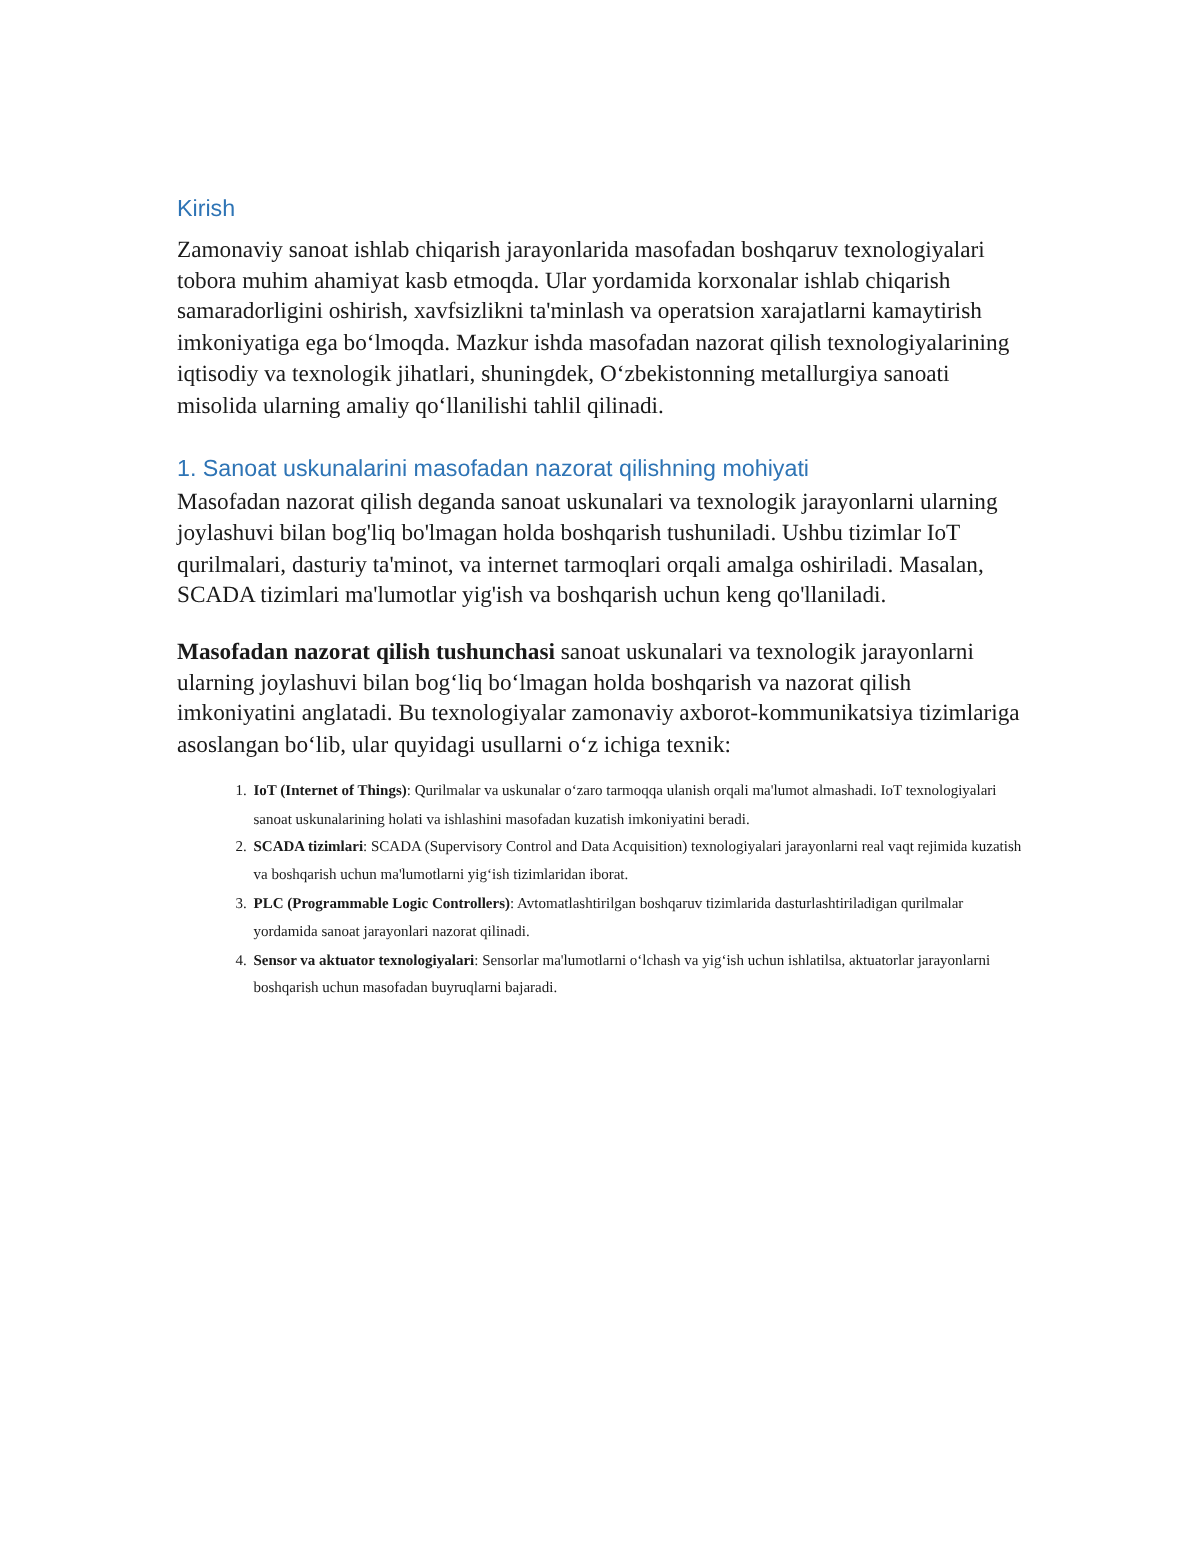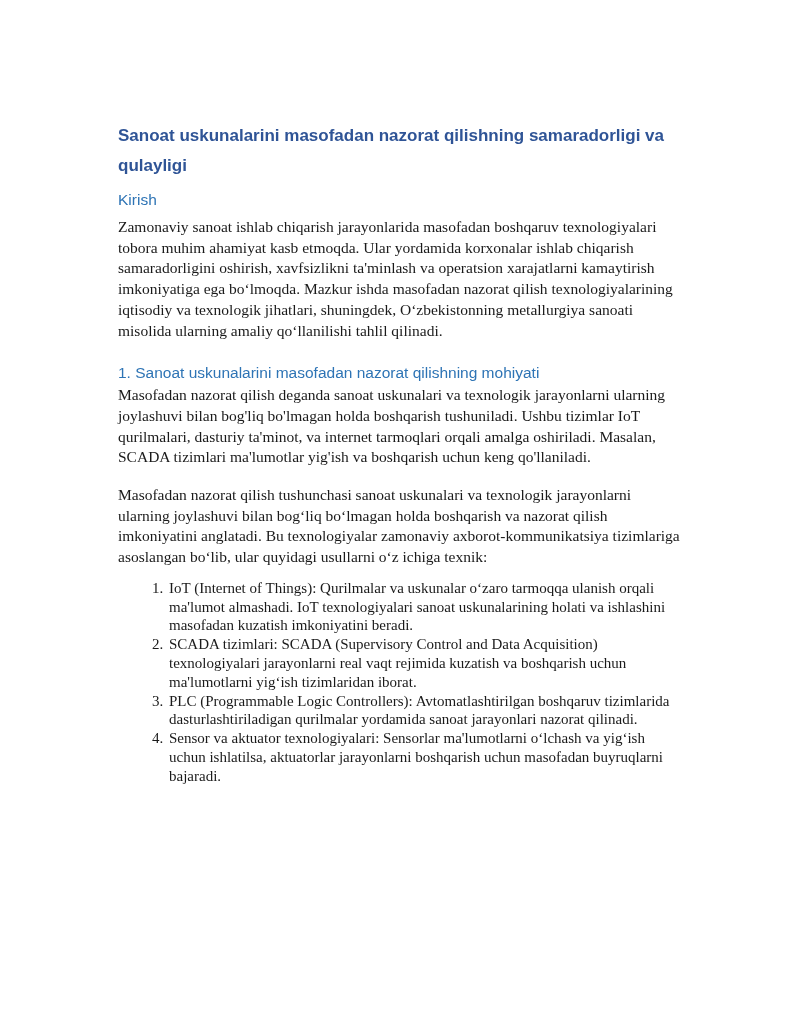--- a/index.html
+++ b/index.html
@@ -50,33 +50,32 @@
   }
   .para-intro{margin-top:7px;}
   .para-def{margin-top:2px;}
   .para-concept{margin-top:17px;}
   .para-benefits{margin-top:7px;}
   .methods-list{
     margin-top:11px;
     padding-left:49px;
     list-style-type:decimal;
     font-family:"Liberation Serif",serif;
-    font-size:15px;
+    font-size:10px;
     line-height:18.8px;
     color:var(--body-text);
   }
   .methods-list li{padding-left:2px;}
-  strong{font-weight:400;}
+  strong{font-weight:700;}
 </style>
 </head>
 <body>
 
 <div class="page">
 
-  <h1 class="doc-title">Sanoat uskunalarini masofadan nazorat qilishning samaradorligi va qulayligi</h1>
 
   <h2 class="h-major h-kirish">Kirish</h2>
 
   <p class="body-text para-intro">Zamonaviy sanoat ishlab chiqarish jarayonlarida masofadan boshqaruv texnologiyalari tobora muhim ahamiyat kasb etmoqda. Ular yordamida korxonalar ishlab chiqarish samaradorligini oshirish, xavfsizlikni ta'minlash va operatsion xarajatlarni kamaytirish imkoniyatiga ega boʻlmoqda. Mazkur ishda masofadan nazorat qilish texnologiyalarining iqtisodiy va texnologik jihatlari, shuningdek, Oʻzbekistonning metallurgiya sanoati misolida ularning amaliy qoʻllanilishi tahlil qilinadi.</p>
 
   <h2 class="h-major h-section">1. Sanoat uskunalarini masofadan nazorat qilishning mohiyati</h2>
 
 
   <p class="body-text para-def">Masofadan nazorat qilish deganda sanoat uskunalari va texnologik jarayonlarni ularning joylashuvi bilan bog'liq bo'lmagan holda boshqarish tushuniladi. Ushbu tizimlar IoT qurilmalari, dasturiy ta'minot, va internet tarmoqlari orqali amalga oshiriladi. Masalan, SCADA tizimlari ma'lumotlar yig'ish va boshqarish uchun keng qo'llaniladi.</p>
 

